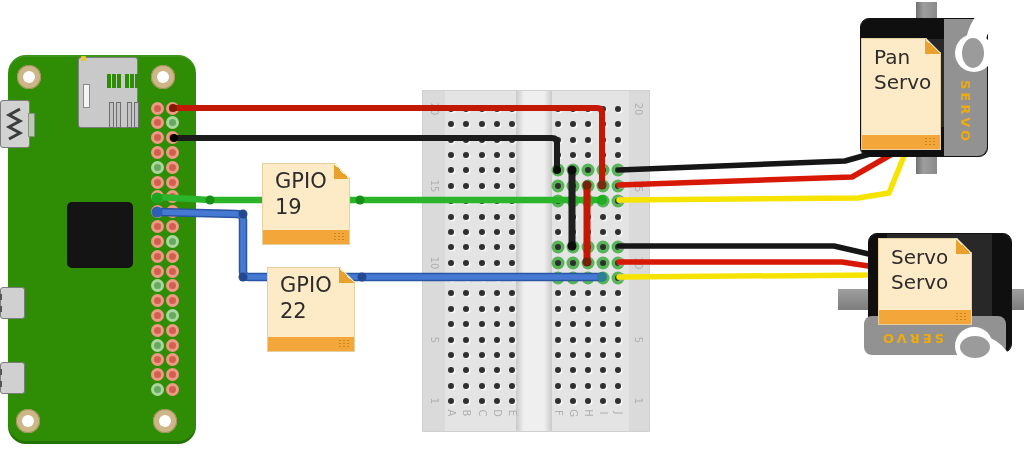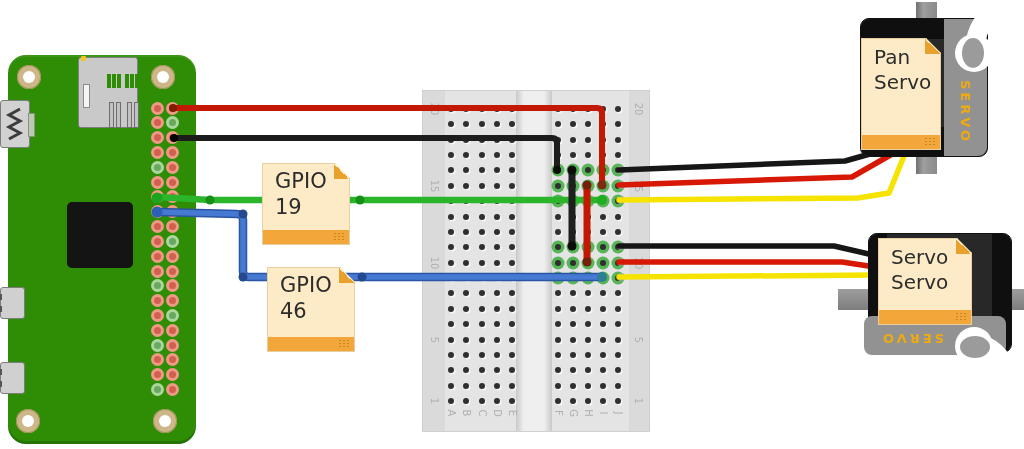--- a/index.html
+++ b/index.html
@@ -452,21 +452,21 @@
       <div>19</div>
     </div>
     <div class="strip"></div>
     <div class="ndots"></div>
   </div>
 
   <div class="note" style="left:267px;top:267px;width:88px;height:85px">
     <div class="fold"></div>
     <div class="ntext">
       <div>GPIO</div>
-      <div>46</div>
+      <div>22</div>
     </div>
     <div class="strip"></div>
     <div class="ndots"></div>
   </div>
 
   <div class="note small" style="left:861px;top:38px;width:80px;height:112px">
     <div class="fold"></div>
     <div class="ntext">
       <div>Pan</div>
       <div>Servo</div>

